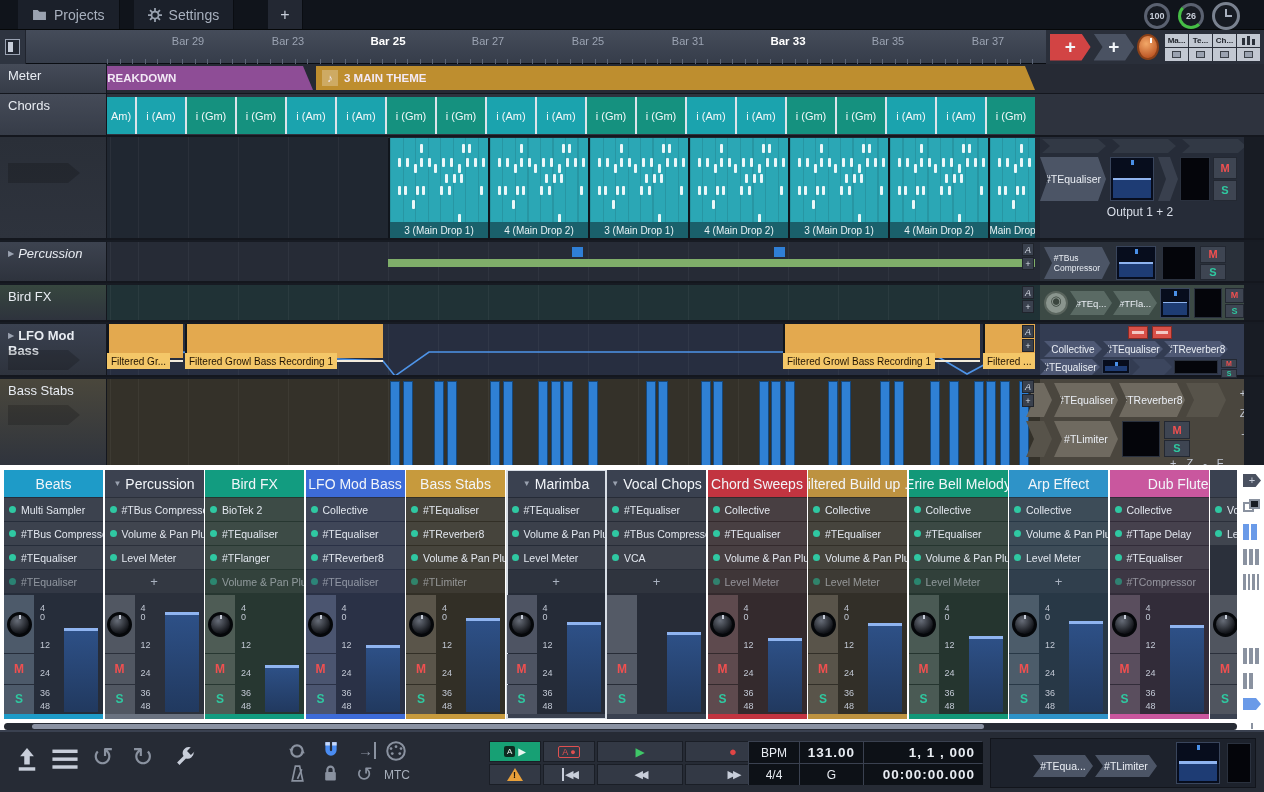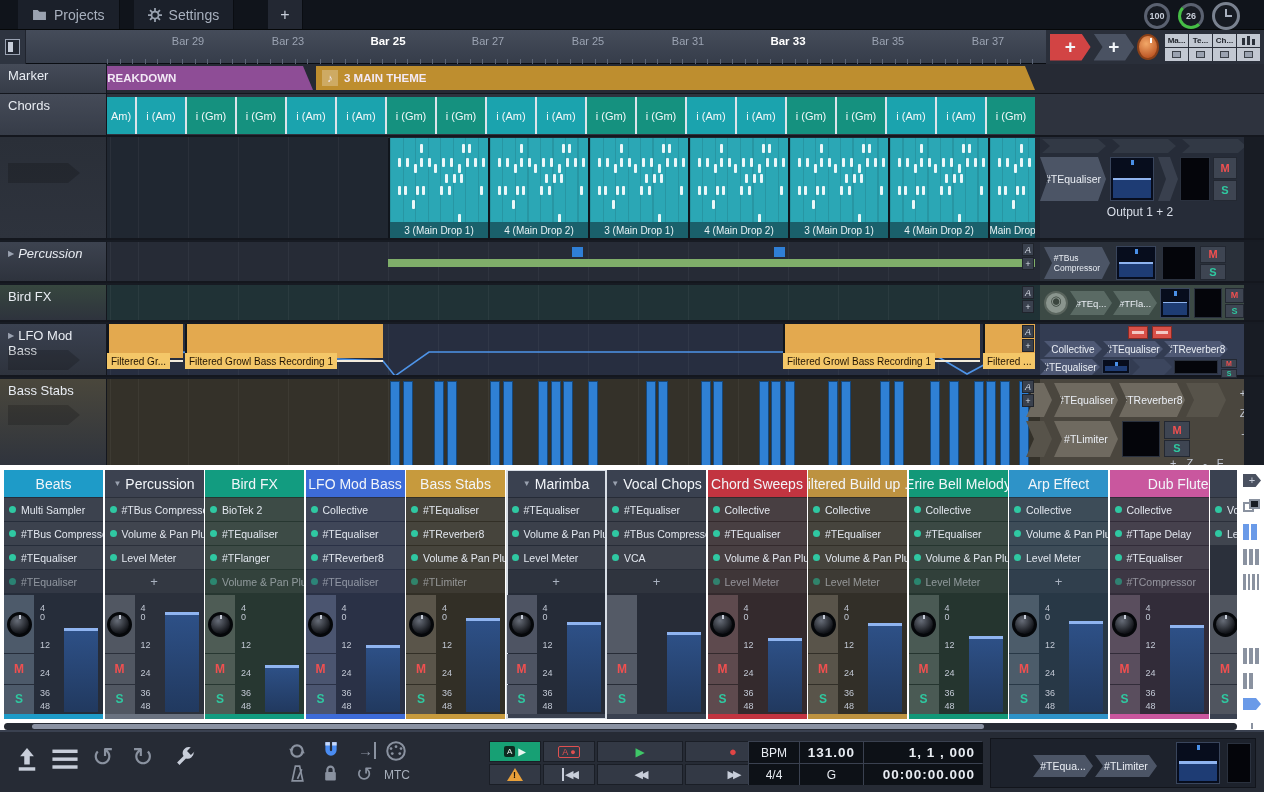--- a/index.html
+++ b/index.html
@@ -279,21 +279,21 @@
             <span class="mini"></span>
           </div>
           <div class="vbtn">
             <span class="mini"></span>
           </div>
         </div>
     </div>
   </div>
 
   <div id="markerrow">
-    <div class="rowlabel">Marker</div>
+    <div class="rowlabel">Meter</div>
     <div id="markeritems">
         <div class="marker-item" style="left: 107px; width: 206px; background: rgb(142, 77, 150);">
           <span style="text-indent: -14px;">BREAKDOWN</span>
         </div>
         <div class="marker-item" style="left: 316px; width: 719px; background: rgb(190, 142, 47);">
           <span class="note">♪</span>
           <span style="text-indent: 0px;">3 MAIN THEME</span>
         </div>
       </div>
   </div>
@@ -589,21 +589,21 @@
           </div>
           <div class="meterblk" style="position: absolute; left: 154px; top: 3px; width: 28px; height: 30px;"></div>
           <div class="mscol" style="position: absolute; left: 185px; top: 3px; width: 19px; height: 30px; font-size: 9px;">
             <div class="m">M</div>
             <div class="s">S</div>
           </div>
         </div>
         <div class="rail"></div>
       </div>
       <div class="trow" style="top: 187px; height: 53px; background: rgb(39, 46, 64);">
-        <div class="rowlabel" style="background: linear-gradient(rgb(58, 65, 80), rgb(46, 51, 61));"><span><span class="collapse">▶</span>LFO Mod Bass</span><div class="trackarrow"></div></div>
+        <div class="rowlabel" style="background: linear-gradient(rgb(58, 65, 80), rgb(46, 51, 61)); font-weight: bold;"><span><span class="collapse">▶</span>LFO Mod Bass</span><div class="trackarrow"></div></div>
         <div class="tcontent">
           <div class="abtns">
             <div>A</div>
             <div>+</div>
           </div>
           <svg width="928" height="53" style="position: absolute; left: 0px; top: 0px;">
             <polyline points="-19,24 276,37 288,52 322,28 823,28 860,50 897,30 928,30" fill="none" stroke="#4E94E8" stroke-width="1.6"></polyline>
           </svg>
           <div class="lfoclip" style="left: 0px; width: 76px;"></div>
           <div class="lfoline" style="left: 0px; width: 76px;"></div>

